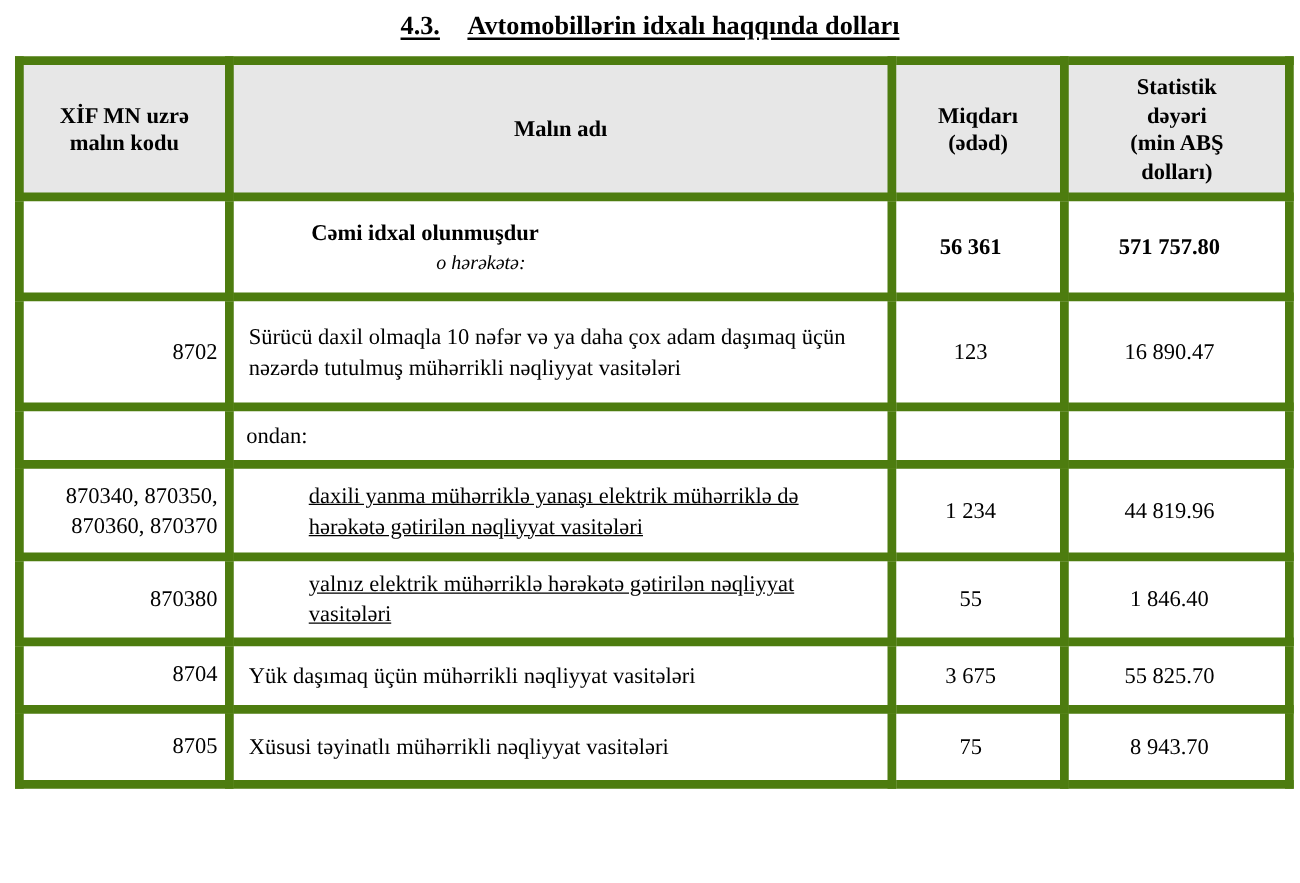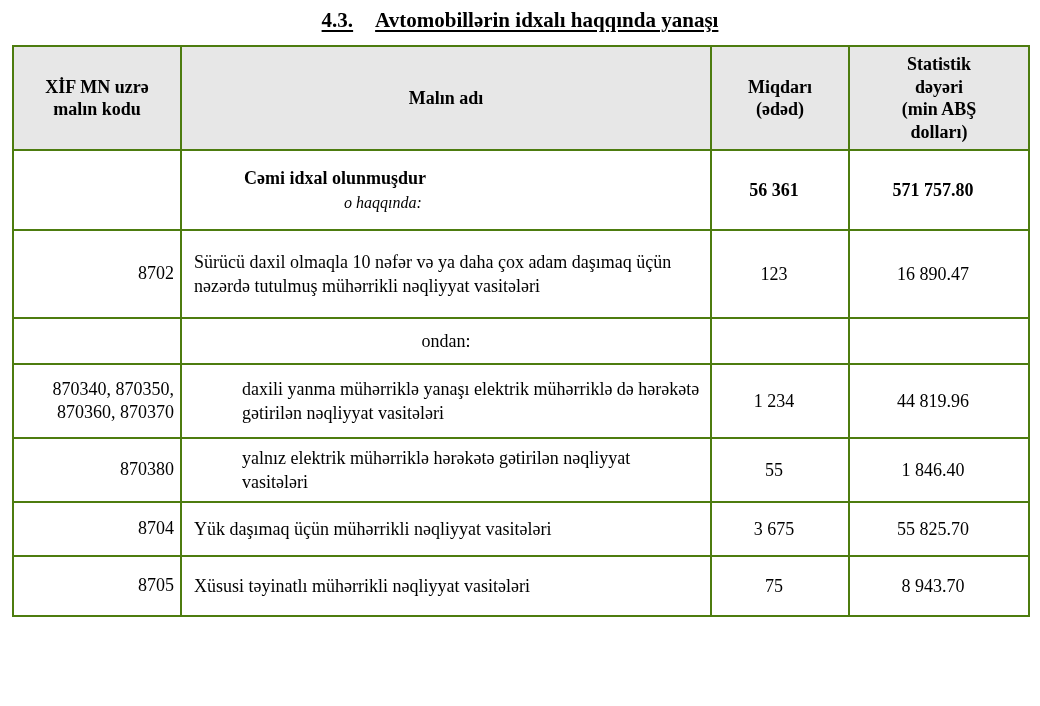--- a/index.html
+++ b/index.html
@@ -34,21 +34,21 @@
   table.import-table {
     border-collapse: collapse;
     margin: 0 12px;
     width: 1016px;
     table-layout: fixed;
     border: 2px solid #000;
     font-size: 18px;
   }
   table.import-table th,
   table.import-table td {
-    border: 2px solid #4d7c0f;
+    border: 7px solid #4d7c0f;
     vertical-align: middle;
     box-sizing: border-box;
   }
   table.import-table thead th {
     background: #e7e7e7;
     font-weight: bold;
     text-align: center;
     white-space: pre-line;
     padding: 6px 6px;
     font-size: 18px;
@@ -71,34 +71,34 @@
   tr.row-total td { font-weight: bold; }
   tr.row-total td.cell-name { padding-left: 62px; }
   .name-sub {
     font-weight: normal;
     font-style: italic;
     font-size: 16px;
     padding-left: 100px;
     margin-top: 2px;
   }
   tr.row-center td.cell-name {
-    text-align: center;
     padding-left: 10px;
   }
   tr.row-indent td.cell-name {
     padding-left: 60px;
+    text-decoration: underline;
   }
 </style>
 </head>
 <body>
 
 <div class="page">
 
   <div class="doc-title">
-    <span class="title-line"><span class="title-number">4.3.</span><span>Avtomobillərin idxalı haqqında yanaşı</span></span>
+    <span class="title-line"><span class="title-number">4.3.</span><span>Avtomobillərin idxalı haqqında dolları</span></span>
   </div>
 
   <table class="import-table">
     <colgroup>
       <col style="width:168px">
       <col style="width:530px">
       <col style="width:138px">
       <col style="width:180px">
     </colgroup>
     <thead>
@@ -113,21 +113,21 @@
 (min ABŞ
 dolları)</th>
       </tr>
     </thead>
     <tbody id="table-body">
 
     <tr class="row-total" style="height: 80px;">
           <td class="cell-code"></td>
           <td class="cell-name">
             <div class="name-main">Cəmi idxal olunmuşdur</div>
-            <div class="name-sub">o haqqında:</div>
+            <div class="name-sub">o hərəkətə:</div>
           </td>
           <td class="cell-num">56 361</td>
           <td class="cell-num">571 757.80</td>
         </tr>
         <tr style="height: 88px;">
           <td class="cell-code">8702</td>
           <td class="cell-name">
             <div class="name-main">Sürücü daxil olmaqla 10 nəfər və ya daha çox adam daşımaq üçün nəzərdə tutulmuş mühərrikli nəqliyyat vasitələri</div>
           </td>
           <td class="cell-num">123</td>

